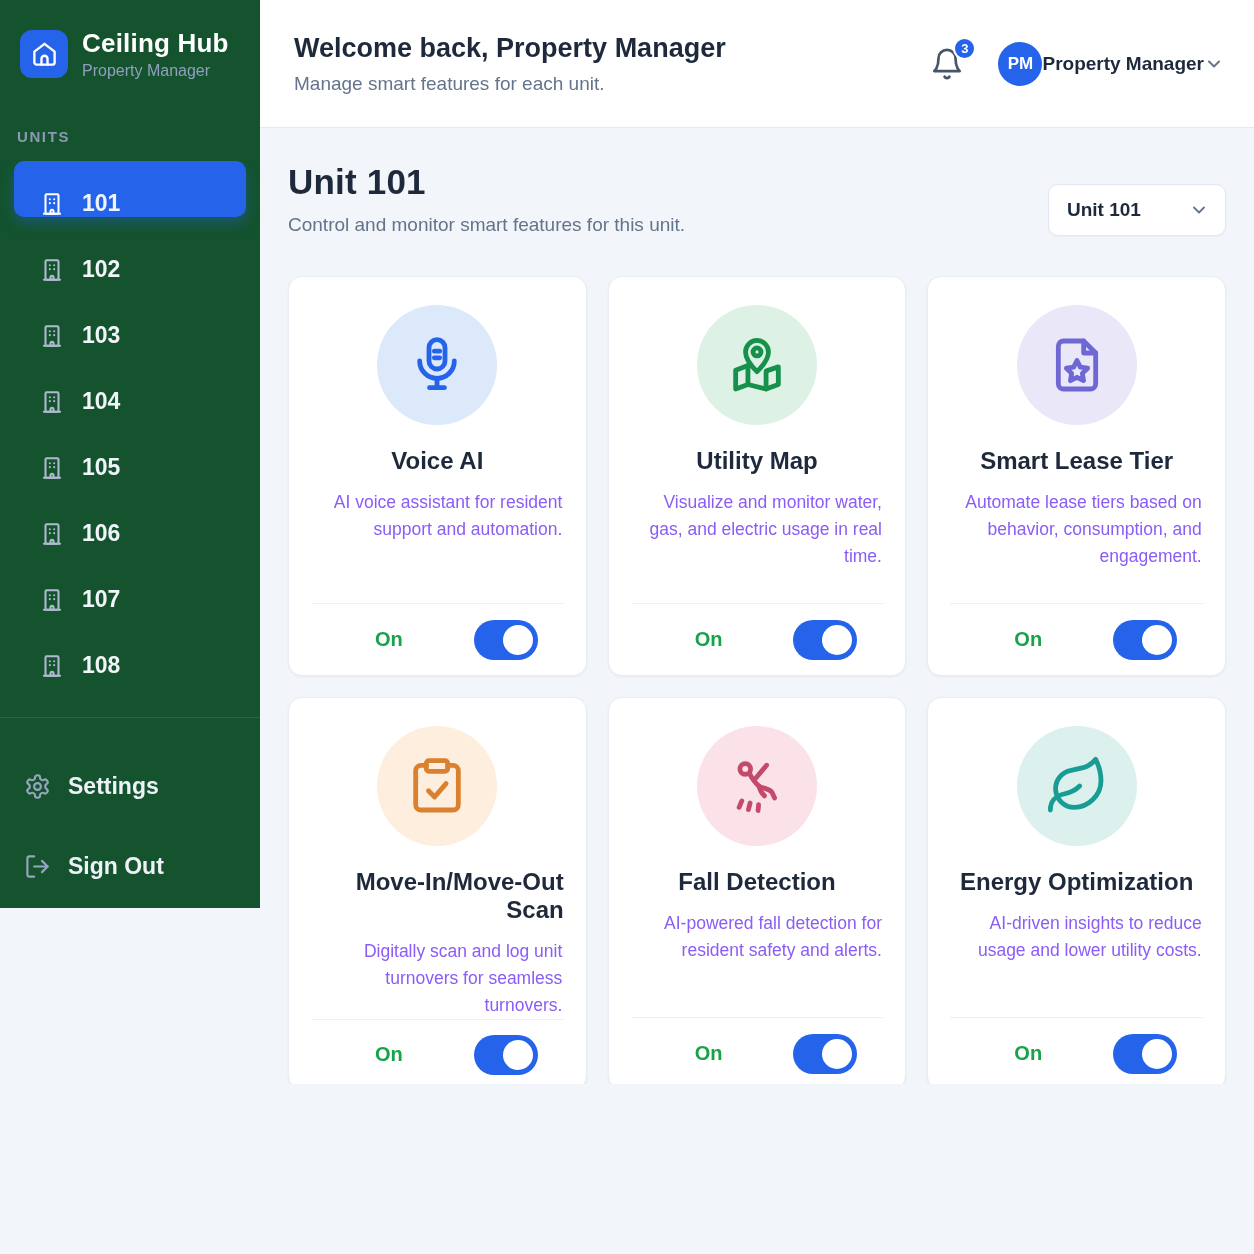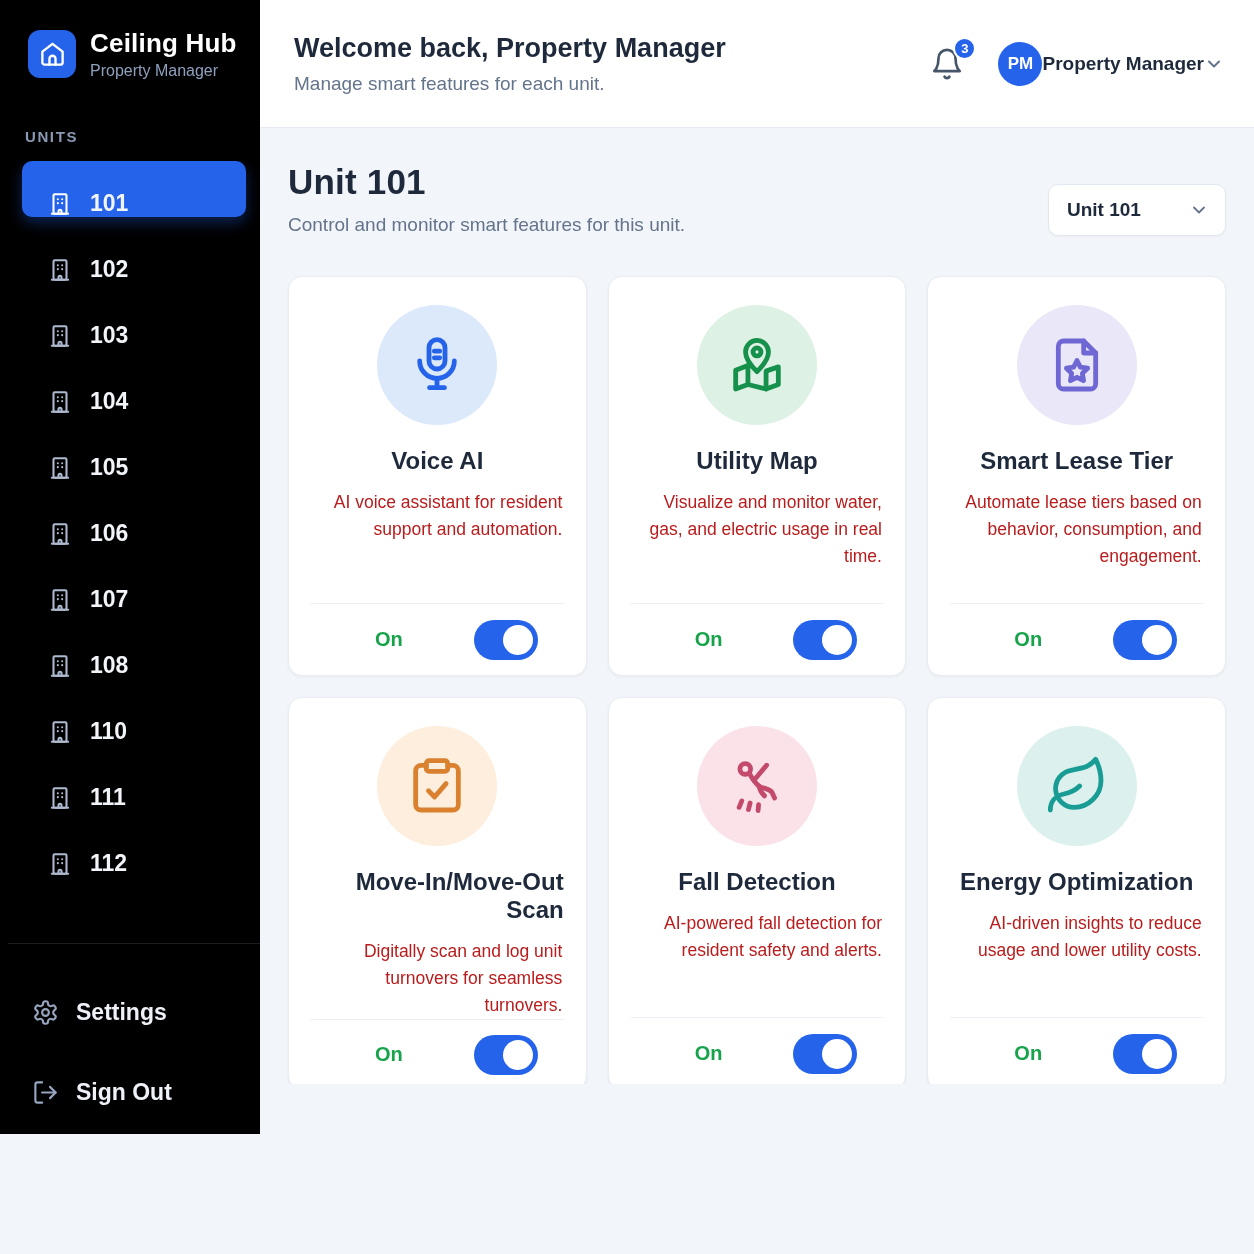--- a/index.html
+++ b/index.html
@@ -5,22 +5,22 @@
   * { margin:0; padding:0; box-sizing:border-box; }
   html,body { width:1254px; height:1254px; }
   body {
     font-family:"Liberation Sans","DejaVu Sans",sans-serif;
     display:flex; background:#f2f5f9; color:#1e293b; overflow:hidden;
   }
   svg { display:block; }
 
   
   .sidebar {
-    width:260px; min-width:260px; background:#000000; height:1134px;
-    display:flex; flex-direction:column; color:#e2e8f0;padding-left:8px;
+    width:260px; min-width:260px; background:#14532d; height:908px;
+    display:flex; flex-direction:column; color:#e2e8f0;
   }
   .brand { display:flex; align-items:center; gap:14px; padding:28px 18px 10px 20px; }
   .brand-logo {
     width:48px; height:48px; border-radius:12px; background:#2563eb;
     display:flex; align-items:center; justify-content:center; flex:none;
   }
   .brand-name { font-size:26px; font-weight:bold; color:#ffffff; letter-spacing:.2px; }
   .brand-sub { font-size:16px; color:#8fa0bd; margin-top:3px; }
   .units-label {
     margin:38px 0 16px 17px; font-size:15px; font-weight:bold;
@@ -87,21 +87,21 @@
   .card {
     background:#ffffff; border:1px solid #e9edf3; border-radius:14px;
     display:flex; flex-direction:column; box-shadow:0 1px 3px rgba(15,23,42,.05);
   }
   .card-top { flex:1; display:flex; flex-direction:column; align-items:center; padding:28px 22px 0; text-align:right; }
   .icon-circle {
     width:120px; height:120px; border-radius:50%;
     display:flex; align-items:center; justify-content:center; margin-bottom:22px;
   }
   .card-title { font-size:24px; font-weight:bold; color:#1e293b; margin-bottom:14px; }
-  .card-desc { font-size:17.5px; line-height:27px; color:#b91c1c; max-width:250px; }
+  .card-desc { font-size:17.5px; line-height:27px; color:#8b5cf6; max-width:250px; }
   .card-footer {
     border-top:1px solid #edf0f5; margin:0 22px; height:72px;
     display:flex; align-items:center; justify-content:space-between; padding:0 26px 0 64px;
   }
   .on-label { font-size:20px; font-weight:bold; color:#16a34a; }
   .toggle {
     width:64px; height:40px; border-radius:20px; background:#2563eb; position:relative;
     border:none; cursor:pointer; flex:none;
   }
   .toggle .knob {

